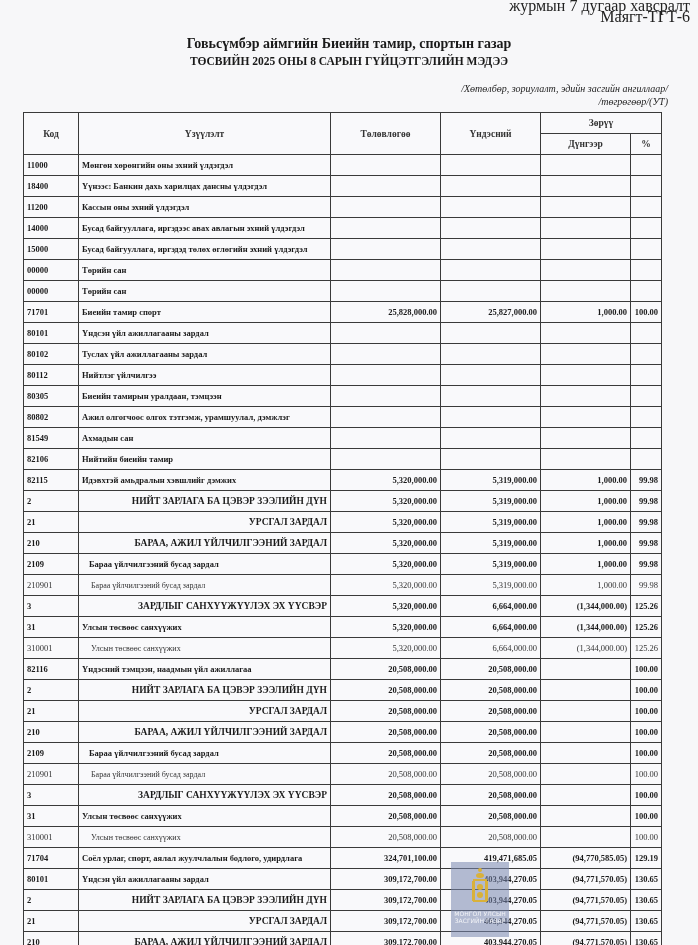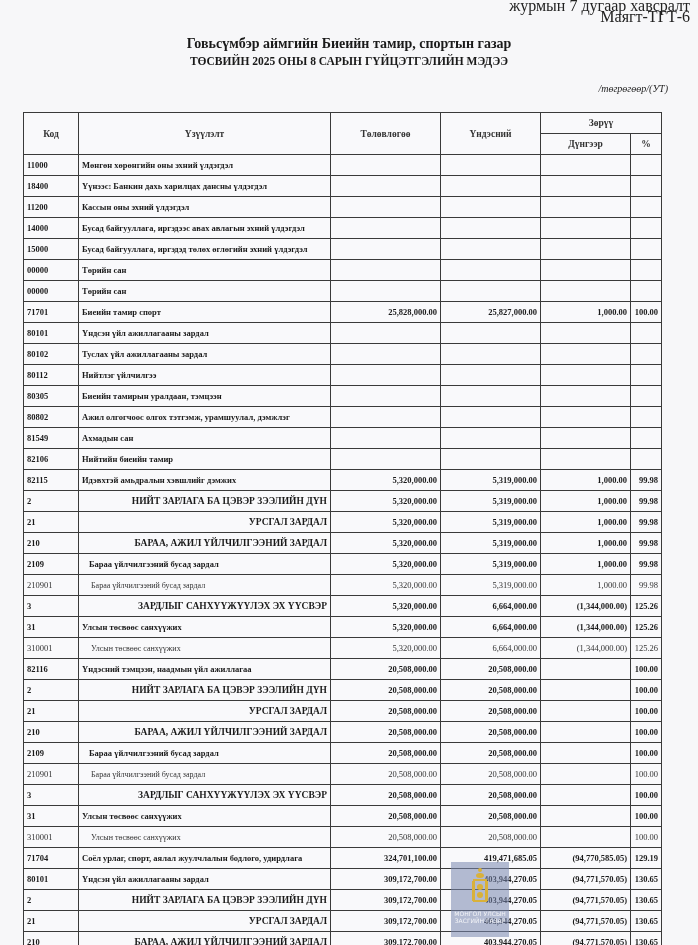--- a/index.html
+++ b/index.html
@@ -68,20 +68,21 @@
   <div>журмын 7 дугаар хавсралт</div>
   <div>Маягт-ТГТ-6</div>
 </div>
 
 <div class="title">
   <div class="l1">Говьсүмбэр аймгийн Биеийн тамир, спортын газар</div>
   <div class="l2">ТӨСВИЙН 2025 ОНЫ 8 САРЫН ГҮЙЦЭТГЭЛИЙН МЭДЭЭ</div>
 </div>
 
 <div class="classnote">
+  <div>/Хөтөлбөр, зориулалт, эдийн засгийн ангиллаар/</div>
   <div>/төгрөгөөр/(УТ)</div>
 </div>
 
 <table class="report">
   <colgroup>
     <col style="width:55px">
     <col style="width:252px">
     <col style="width:110px">
     <col style="width:100px">
     <col style="width:90px">

